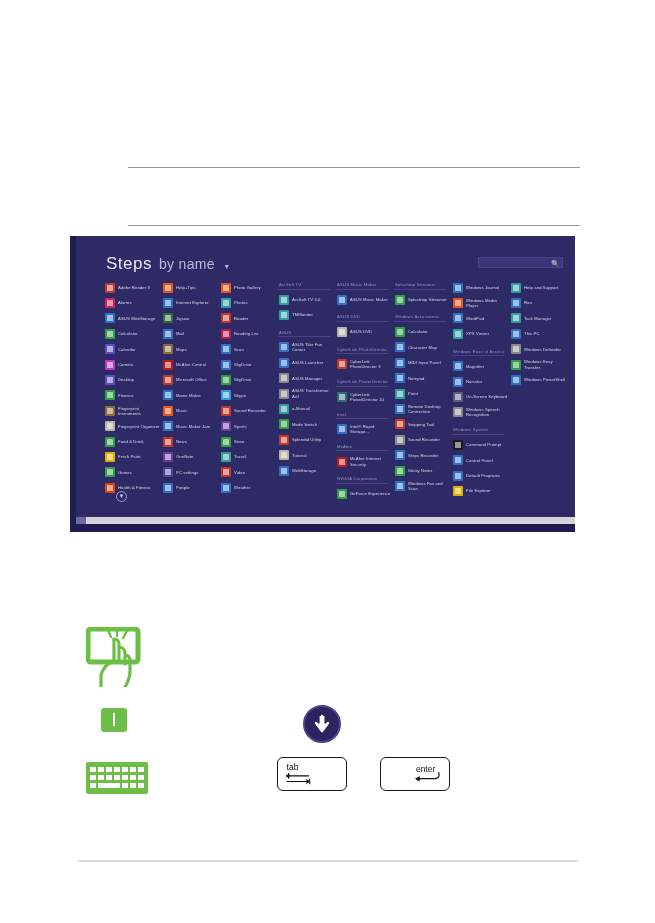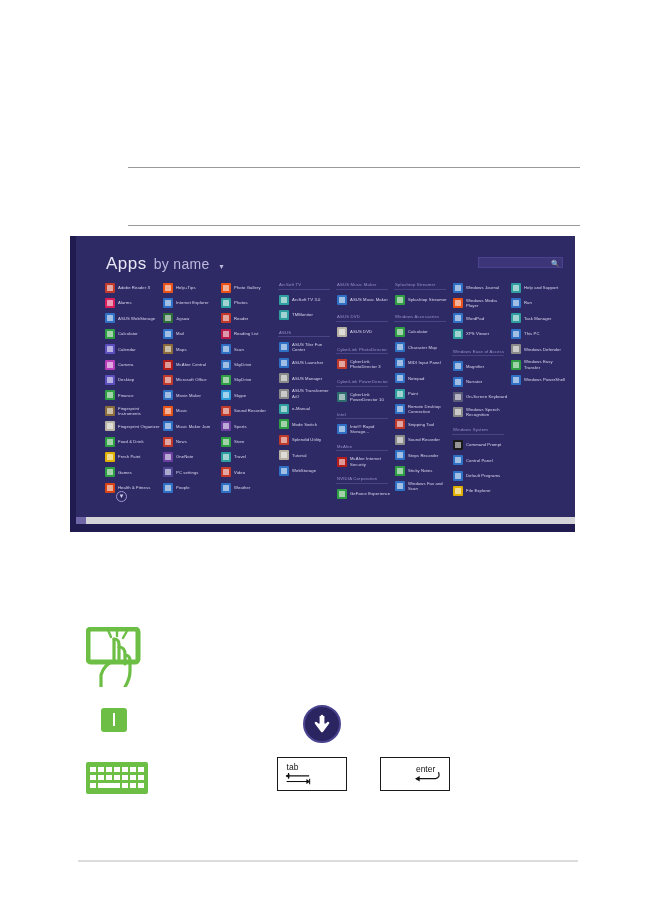--- a/index.html
+++ b/index.html
@@ -89,38 +89,38 @@
   .icon-keyboard    { position: absolute; left: 86px; top: 762px; width: 62px; height: 32px; }
 
   .arrow-badge {
     position: absolute; left: 303px; top: 705px;
     width: 38px; height: 38px; border-radius: 50%;
     background: #2a2560; border: 2px solid #4b4490;
     display: flex; align-items: center; justify-content: center;
   }
   .key-cap {
     position: absolute; background: #fff; border: 1.4px solid #1a1a1a;
-    border-radius: 0;
+    border-radius: 6px;
   }
   .key-tab   { left: 277px; top: 757px; width: 70px; height: 34px; }
   .key-enter { left: 380px; top: 757px; width: 70px; height: 34px; }
 </style>
 </head>
 <body>
 
 <div class="page">
 
   <div class="hr hr-top"></div>
   <div class="hr hr-mid"></div>
 
   <div class="shot">
     <div class="shot-inner">
 
       <div class="apps-header">
-        <span class="apps-title">Apps</span>
+        <span class="apps-title">Steps</span>
         <span class="apps-sort">by name</span>
         <span class="apps-chev">▾</span>
       </div>
 
       <div class="search-box">
         <span class="search-ico">🔍</span>
       </div>
 
       <div class="cols" id="cols">
           <div class="col">

